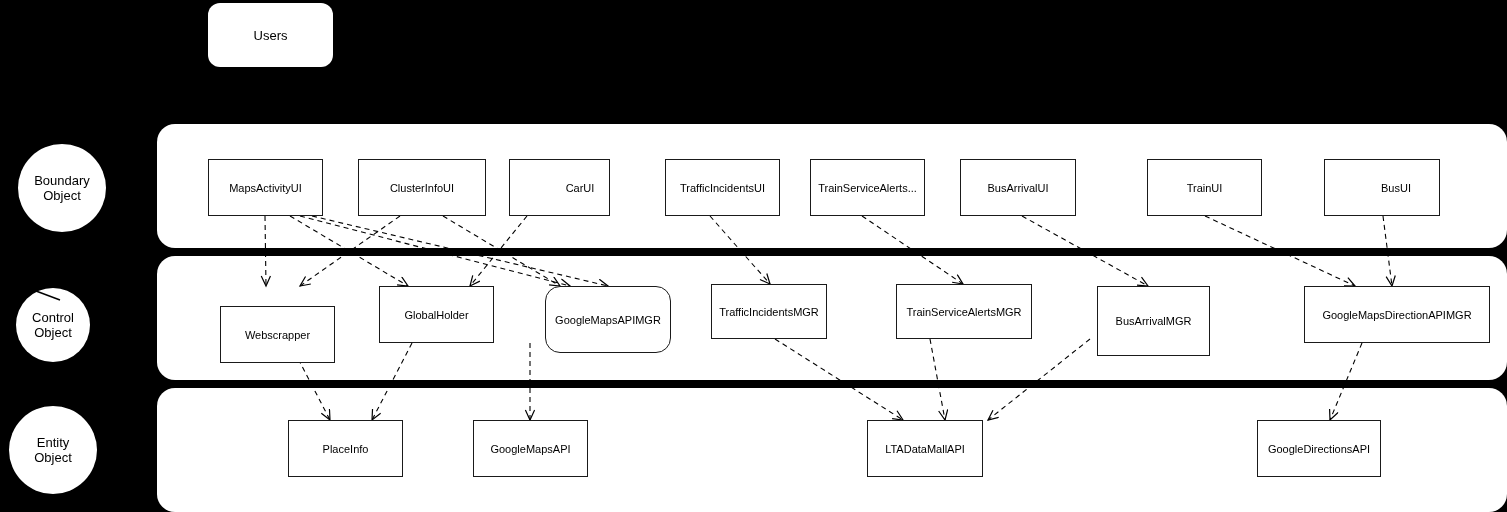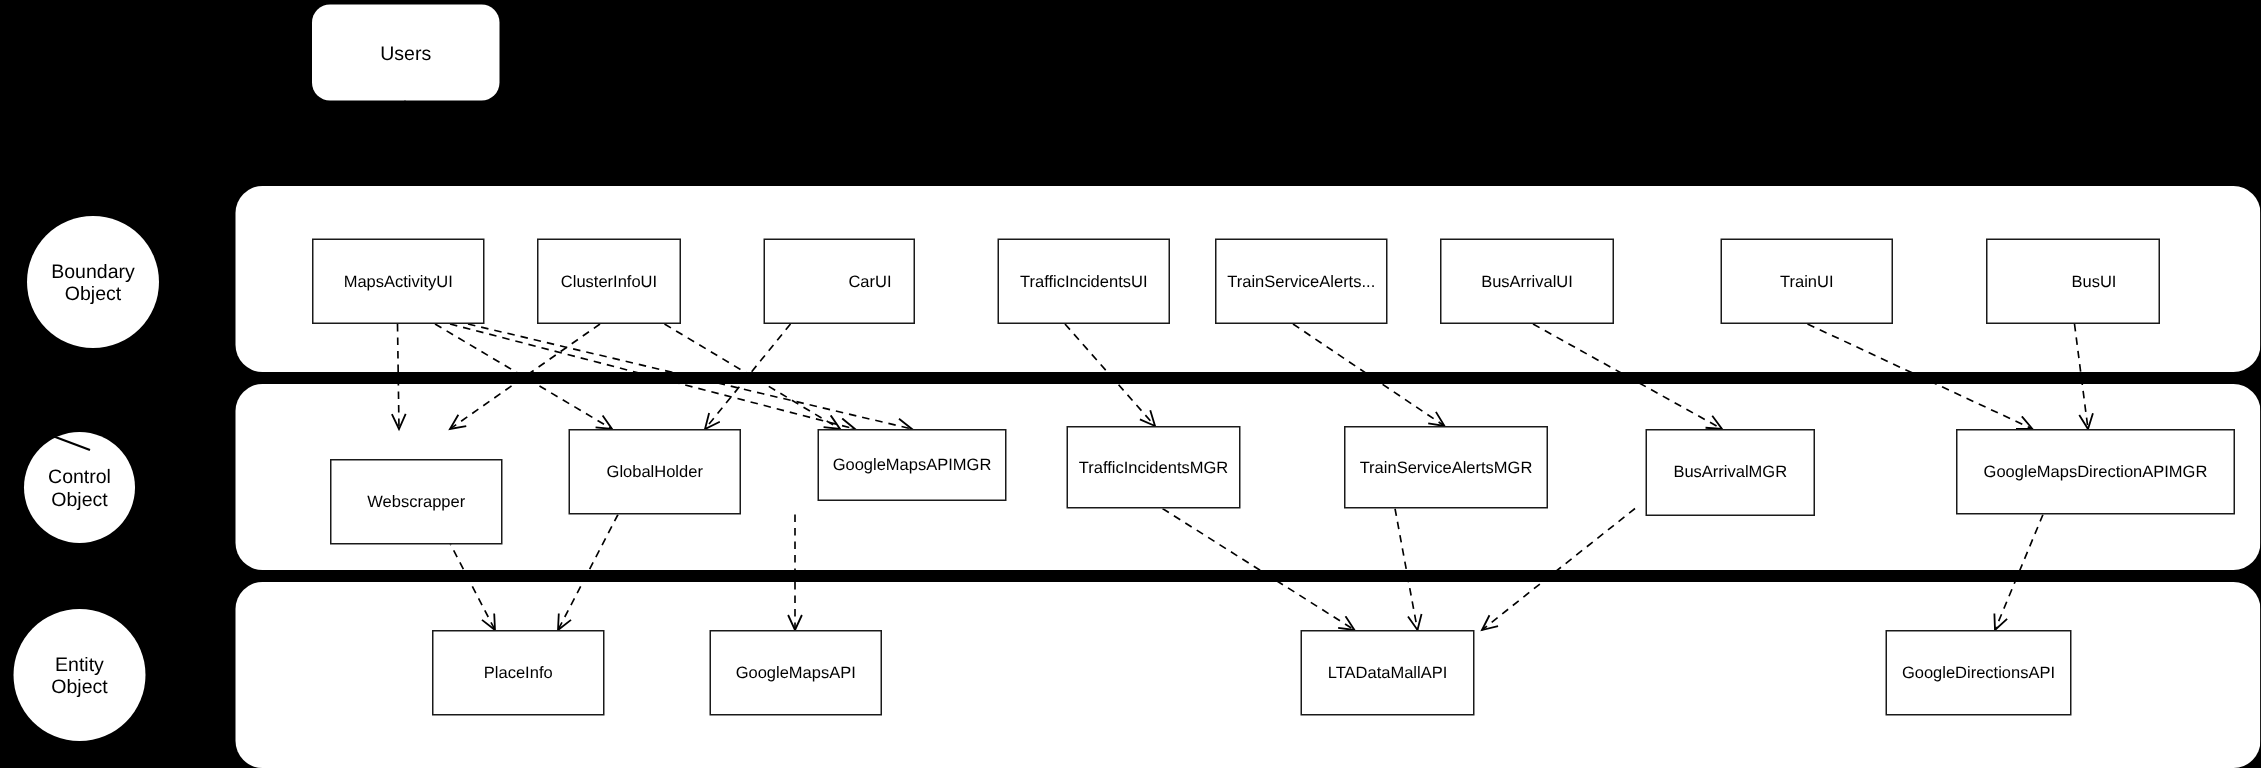--- a/index.html
+++ b/index.html
@@ -129,21 +129,21 @@
         <line x1="930" y1="339" x2="945" y2="420" stroke="#000000" stroke-width="1.1" stroke-dasharray="5 4" marker-end="url(#arrowOpen)"></line>
         <line x1="1090" y1="339" x2="988" y2="420" stroke="#000000" stroke-width="1.1" stroke-dasharray="5 4" marker-end="url(#arrowOpen)"></line>
         <line x1="1362" y1="343" x2="1330" y2="420" stroke="#000000" stroke-width="1.1" stroke-dasharray="5 4" marker-end="url(#arrowOpen)"></line>
       </g>
   </svg>
 
   <div id="nodes-root">
       <div class="node-box" style="left: 208px; top: 159px; width: 115px; height: 57px;">
         <span>MapsActivityUI</span>
       </div>
-      <div class="node-box" style="left: 358px; top: 159px; width: 96px; height: 57px;">
+      <div class="node-box" style="left: 358px; top: 159px; width: 128px; height: 57px;">
         <span>ClusterInfoUI</span>
       </div>
       <div class="node-box" style="left: 509px; top: 159px; width: 101px; height: 57px; padding-left: 41px;">
         <span>CarUI</span>
       </div>
       <div class="node-box" style="left: 665px; top: 159px; width: 115px; height: 57px;">
         <span>TrafficIncidentsUI</span>
       </div>
       <div class="node-box" style="left: 810px; top: 159px; width: 115px; height: 57px;">
         <span>TrainServiceAlerts...</span>
@@ -156,30 +156,30 @@
       </div>
       <div class="node-box" style="left: 1324px; top: 159px; width: 116px; height: 57px; padding-left: 28px;">
         <span>BusUI</span>
       </div>
       <div class="node-box" style="left: 220px; top: 286px; width: 115px; height: 57px; margin-top: 20px;">
         <span>Webscrapper</span>
       </div>
       <div class="node-box" style="left: 379px; top: 286px; width: 115px; height: 57px;">
         <span>GlobalHolder</span>
       </div>
-      <div class="node-box" style="left: 545px; top: 286px; width: 126px; height: 48px;">
+      <div class="node-box" style="left: 545px; top: 286px; width: 126px; height: 67px; border-radius: 15px;">
         <span>GoogleMapsAPIMGR</span>
       </div>
       <div class="node-box" style="left: 711px; top: 284px; width: 116px; height: 55px;">
         <span>TrafficIncidentsMGR</span>
       </div>
       <div class="node-box" style="left: 896px; top: 284px; width: 136px; height: 55px;">
         <span>TrainServiceAlertsMGR</span>
       </div>
-      <div class="node-box" style="left: 1097px; top: 286px; width: 113px; height: 58px;">
+      <div class="node-box" style="left: 1097px; top: 286px; width: 113px; height: 70px;">
         <span>BusArrivalMGR</span>
       </div>
       <div class="node-box" style="left: 1304px; top: 286px; width: 186px; height: 57px;">
         <span>GoogleMapsDirectionAPIMGR</span>
       </div>
       <div class="node-box" style="left: 288px; top: 420px; width: 115px; height: 57px;">
         <span>PlaceInfo</span>
       </div>
       <div class="node-box" style="left: 473px; top: 420px; width: 115px; height: 57px;">
         <span>GoogleMapsAPI</span>

